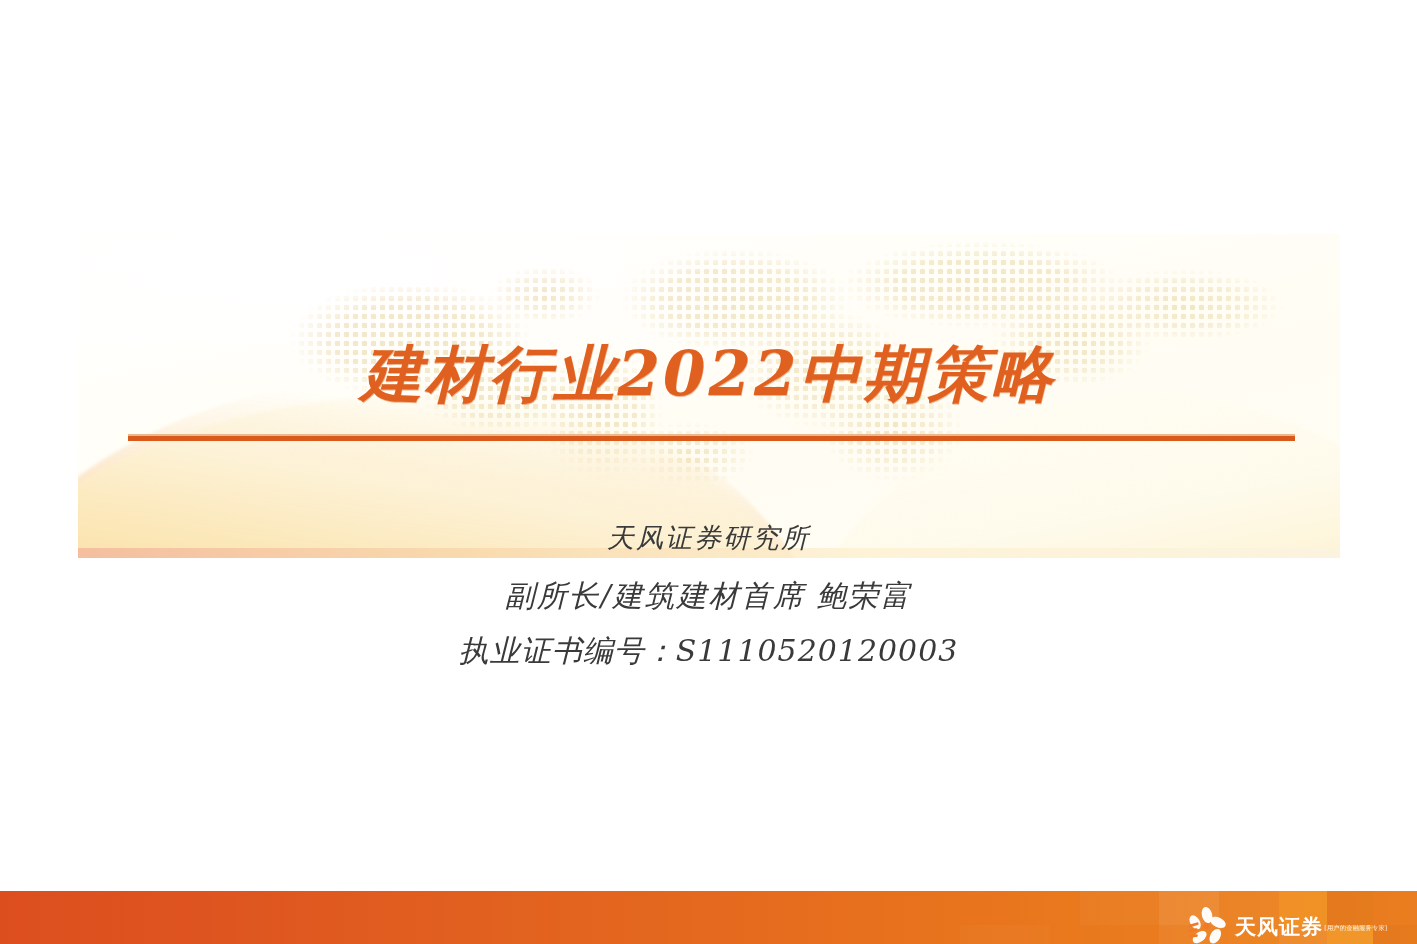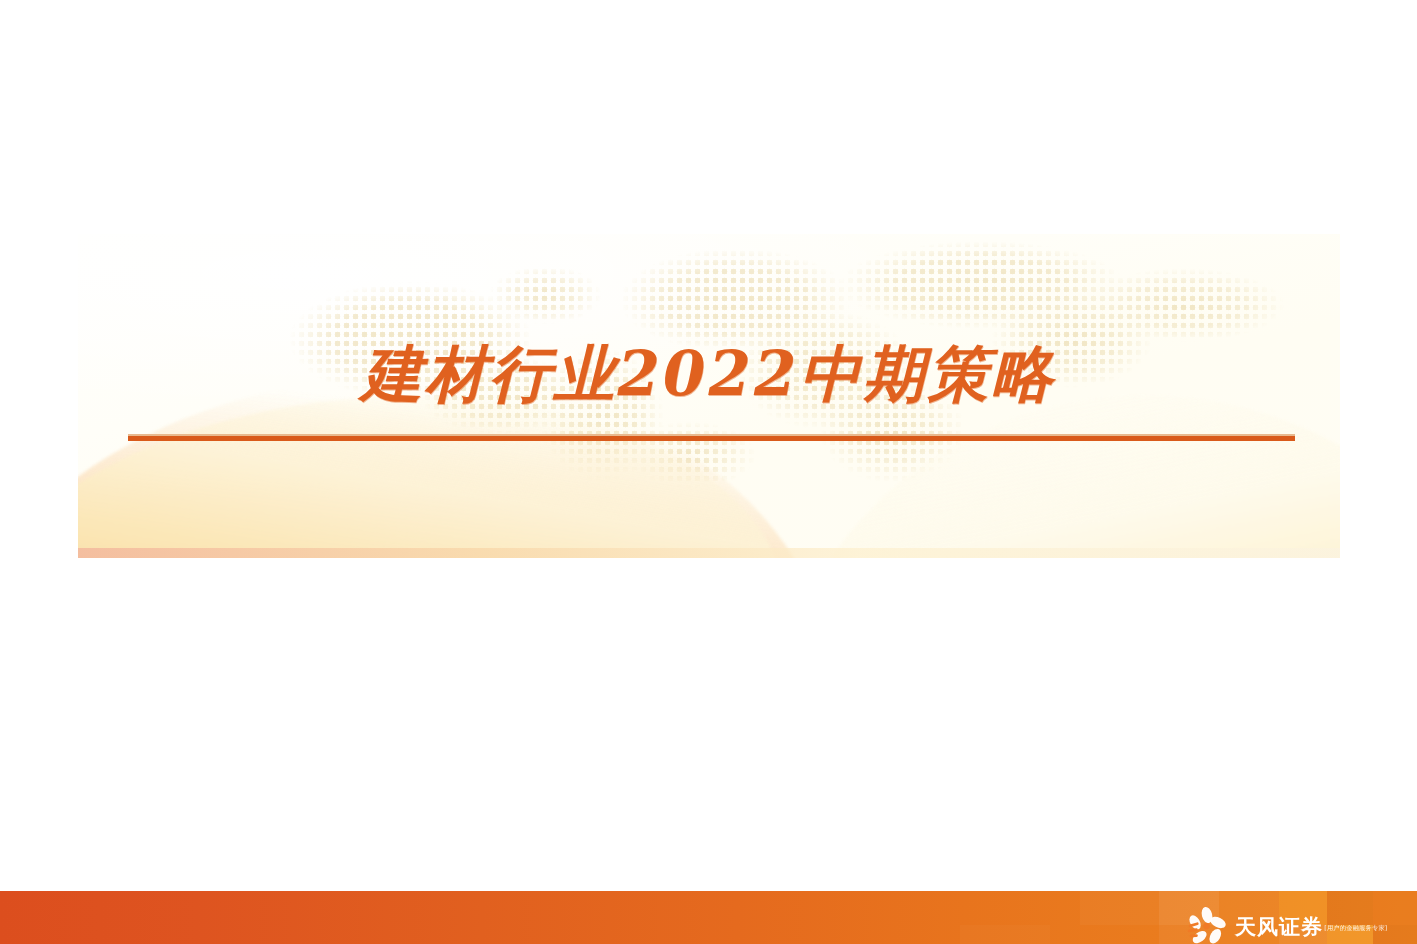--- a/index.html
+++ b/index.html
@@ -276,20 +276,25 @@
     <div class="swoosh-salmon"></div>
     <div class="swoosh-gold-left"></div>
     <div class="swoosh-gold-right"></div>
     <div class="banner-foot"></div>
   </div>
 
   <div class="title">建材行业2022中期策略</div>
 
   <div class="divider"></div>
 
+  <div class="subtitle-block">
+    <div class="sub-line sub-org">天风证券研究所</div>
+    <div class="sub-line sub-author">副所长/建筑建材首席 鲍荣富</div>
+    <div class="sub-line sub-license">执业证书编号：S1110520120003</div>
+  </div>
 
   <div class="bottom-bar">
     <div class="bar-mosaic">
       <div class="tile t11"></div>
       <div class="tile t12"></div>
       <div class="tile t1"></div>
       <div class="tile t2"></div>
       <div class="tile t3"></div>
       <div class="tile t4"></div>
       <div class="tile t5"></div>

